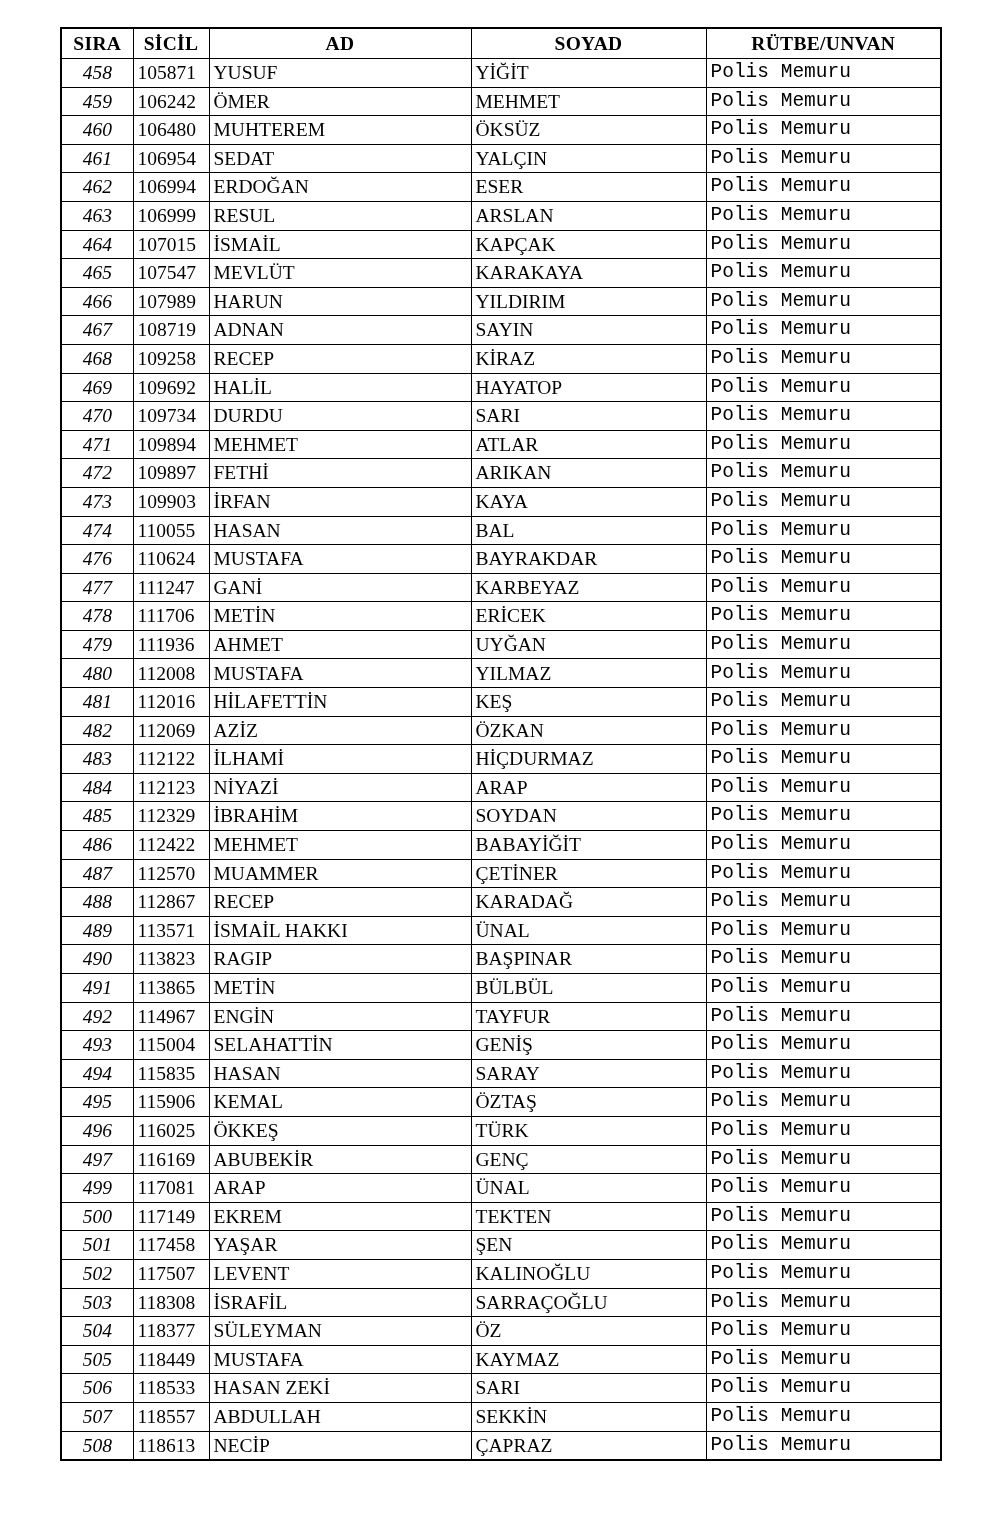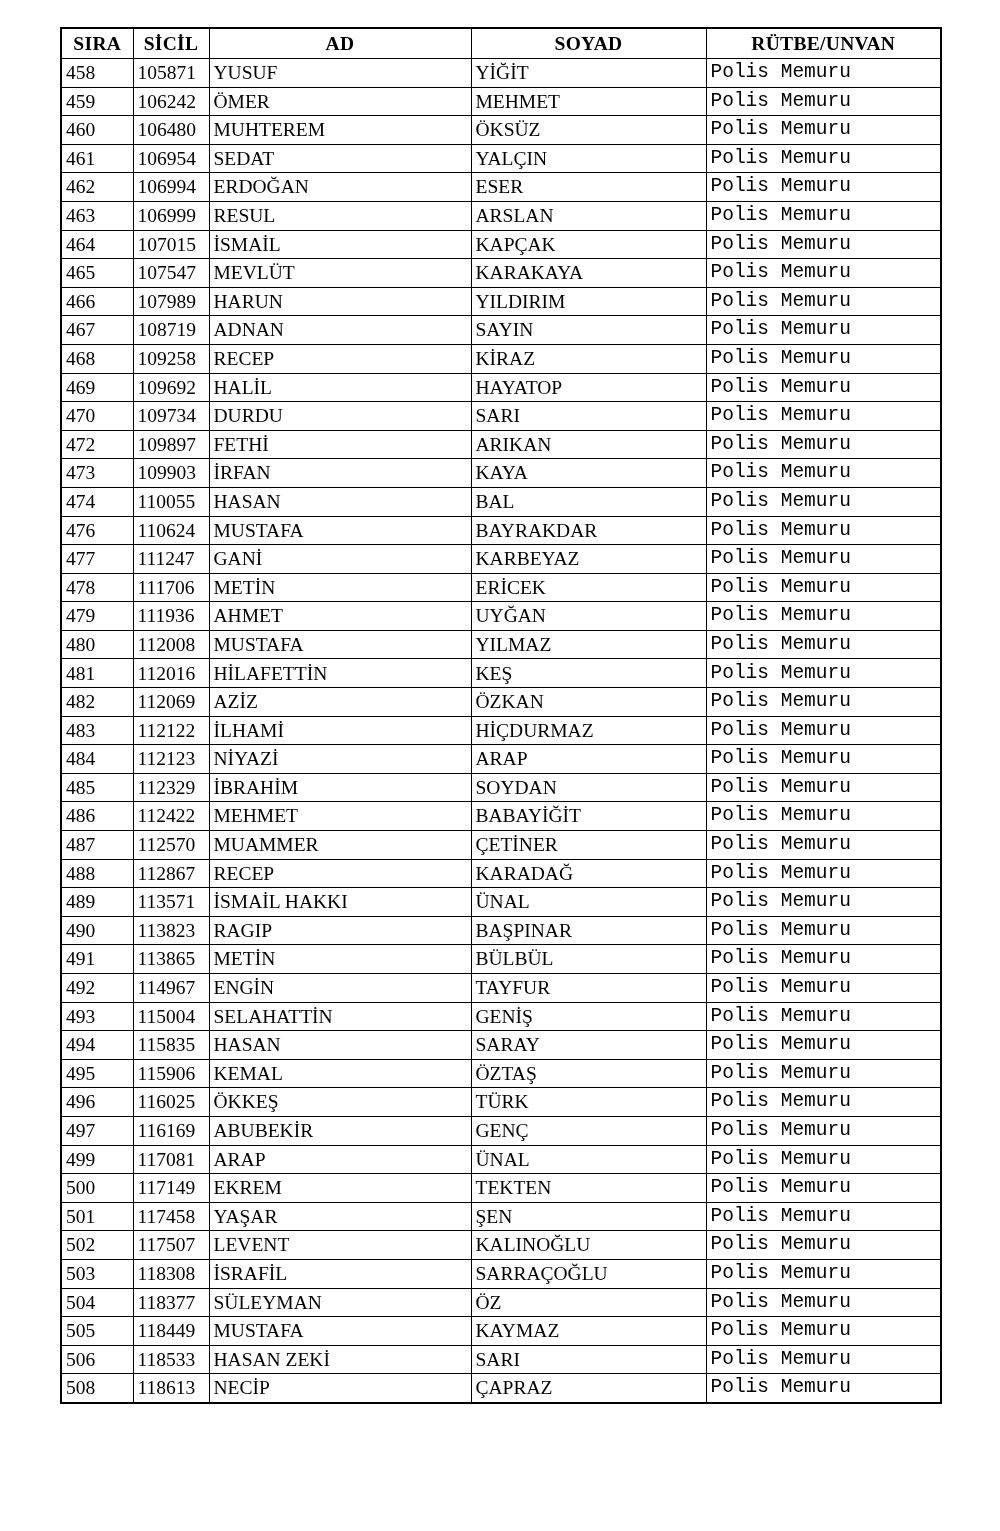--- a/index.html
+++ b/index.html
@@ -44,21 +44,22 @@
     letter-spacing: 0.3px;
     height: 29px;
   }
   col.c-sira { width: 72px; }
   col.c-sicil { width: 76px; }
   col.c-ad { width: 262px; }
   col.c-soyad { width: 235px; }
   col.c-rutbe { width: 235px; }
 
   td.sira {
-    text-align: left;
+    text-align: center;
+    font-style: italic;
   }
   td.sicil {
     text-align: left;
     padding-left: 6px;
     margin-top: 40px;
   }
   td.ad, td.soyad {
     text-align: left;
     padding-left: 5px;
   }
@@ -182,20 +183,27 @@
           <td class="rutbe">Polis Memuru</td>
         </tr>
         <tr>
           <td class="sira">470</td>
           <td class="sicil">109734</td>
           <td class="ad">DURDU</td>
           <td class="soyad">SARI</td>
           <td class="rutbe">Polis Memuru</td>
         </tr>
         <tr>
+          <td class="sira">471</td>
+          <td class="sicil">109894</td>
+          <td class="ad">MEHMET</td>
+          <td class="soyad">ATLAR</td>
+          <td class="rutbe">Polis Memuru</td>
+        </tr>
+        <tr>
           <td class="sira">472</td>
           <td class="sicil">109897</td>
           <td class="ad">FETHİ</td>
           <td class="soyad">ARIKAN</td>
           <td class="rutbe">Polis Memuru</td>
         </tr>
         <tr>
           <td class="sira">473</td>
           <td class="sicil">109903</td>
           <td class="ad">İRFAN</td>
@@ -410,20 +418,27 @@
           <td class="sicil">118449</td>
           <td class="ad">MUSTAFA</td>
           <td class="soyad">KAYMAZ</td>
           <td class="rutbe">Polis Memuru</td>
         </tr>
         <tr>
           <td class="sira">506</td>
           <td class="sicil">118533</td>
           <td class="ad">HASAN ZEKİ</td>
           <td class="soyad">SARI</td>
+          <td class="rutbe">Polis Memuru</td>
+        </tr>
+        <tr>
+          <td class="sira">507</td>
+          <td class="sicil">118557</td>
+          <td class="ad">ABDULLAH</td>
+          <td class="soyad">SEKKİN</td>
           <td class="rutbe">Polis Memuru</td>
         </tr>
         <tr>
           <td class="sira">508</td>
           <td class="sicil">118613</td>
           <td class="ad">NECİP</td>
           <td class="soyad">ÇAPRAZ</td>
           <td class="rutbe">Polis Memuru</td>
         </tr>
       </tbody>

